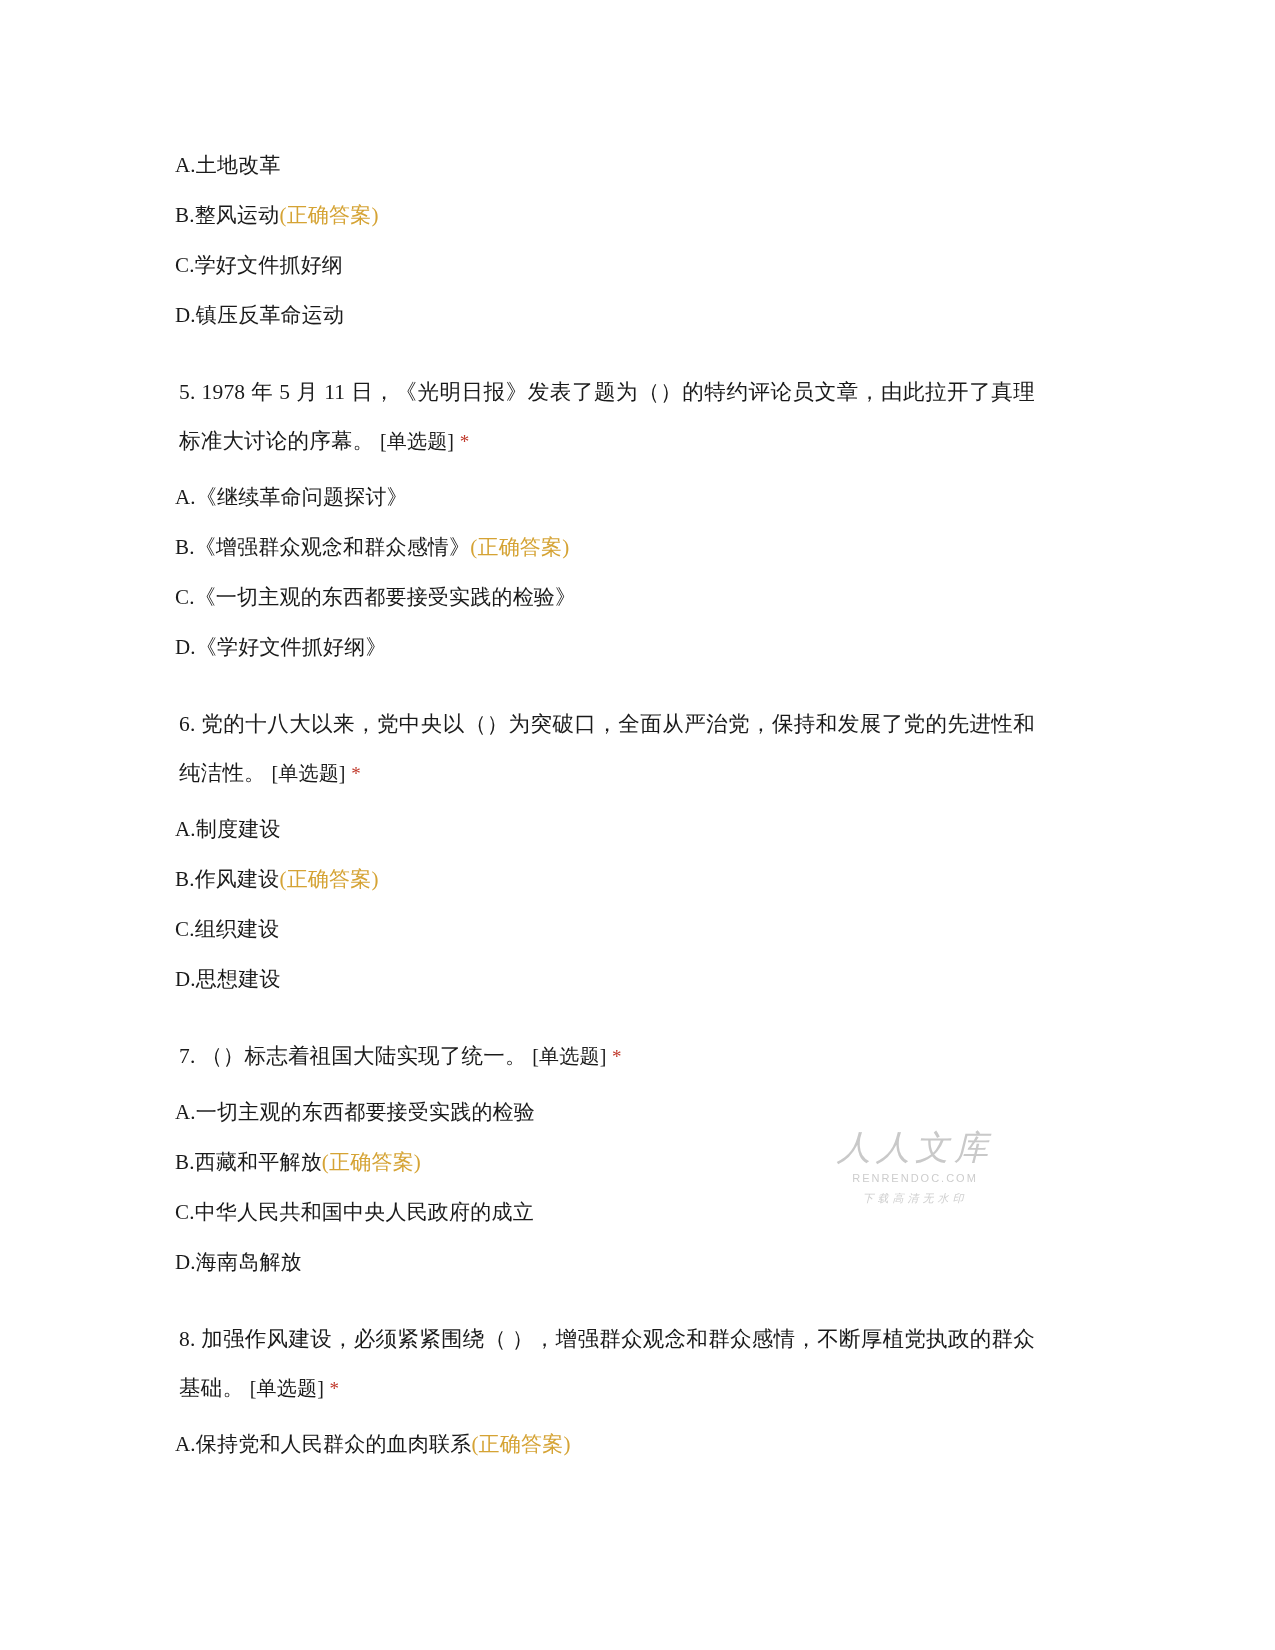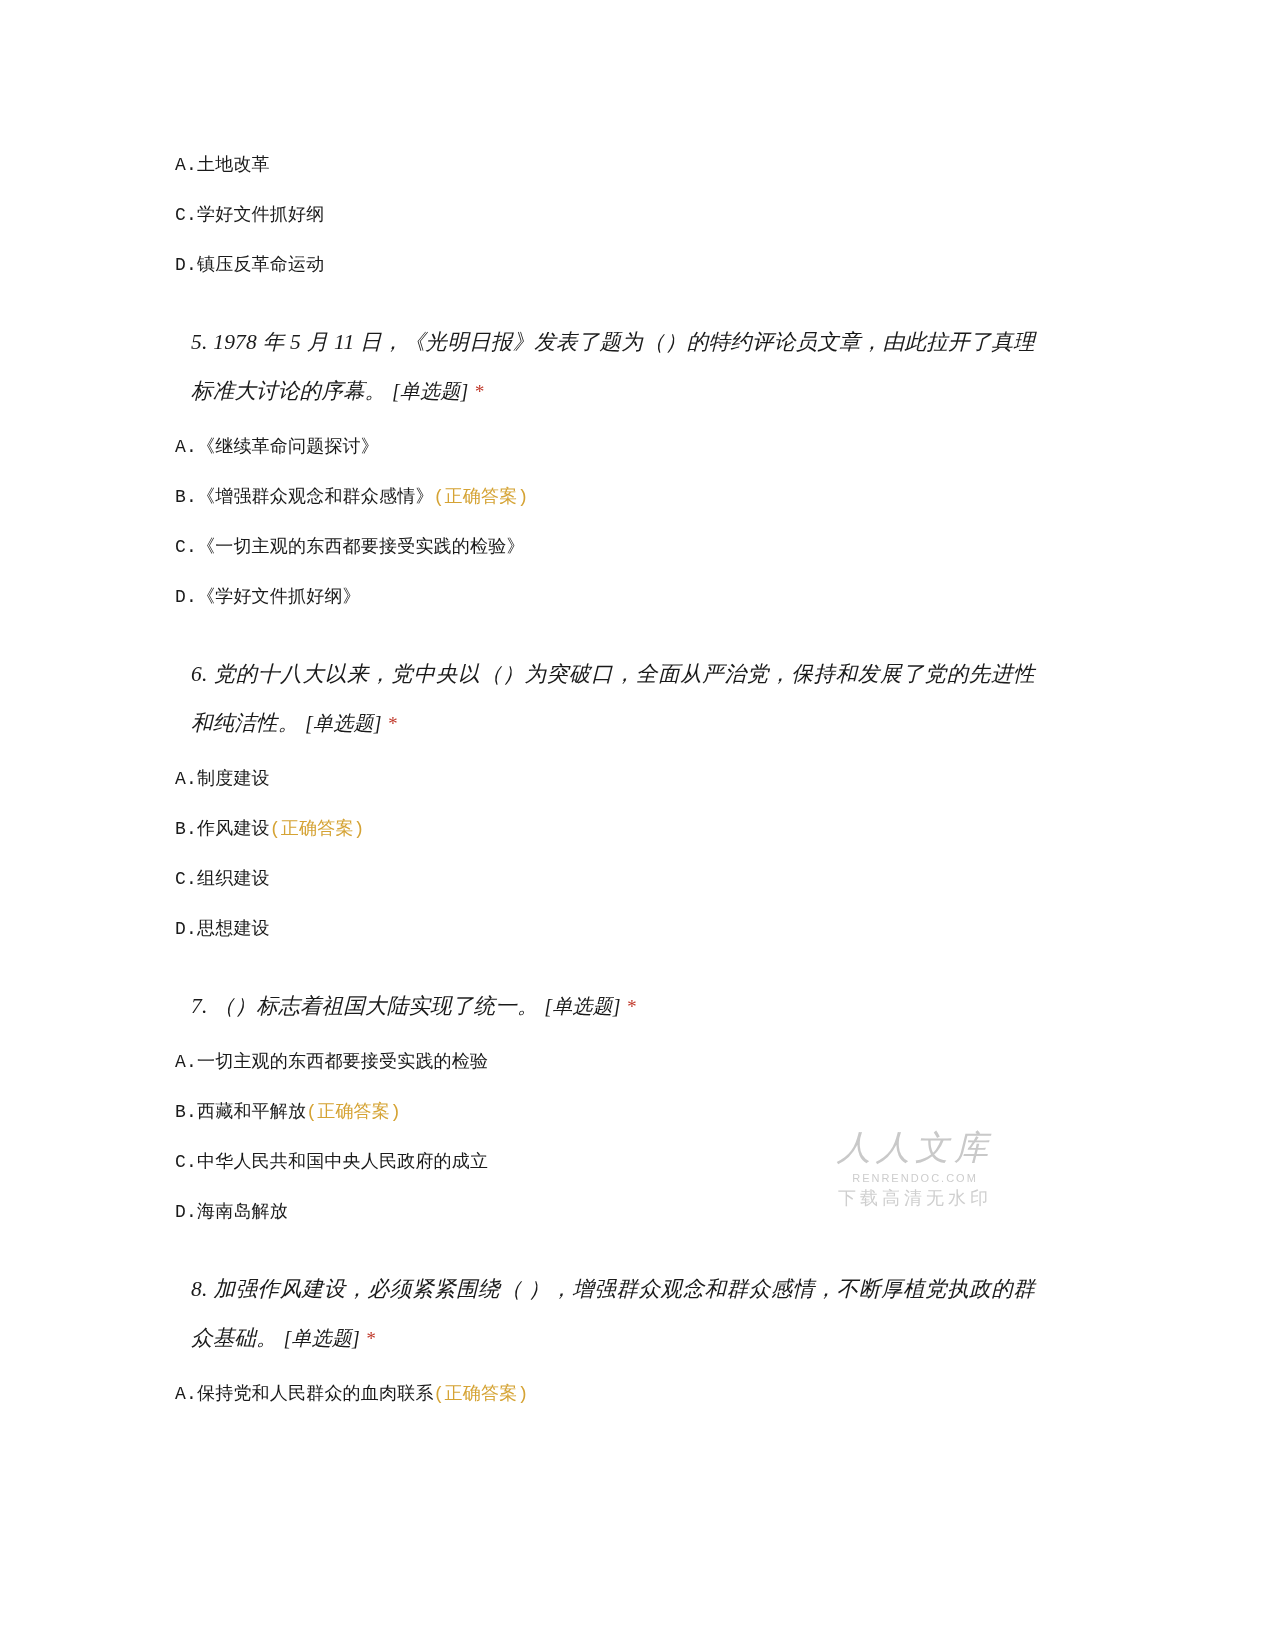--- a/index.html
+++ b/index.html
@@ -29,39 +29,37 @@
     width: 860px;
   }
   .q-block {
     margin-bottom: 6px;
   }
   .q-stem {
     font-size: 21.5px;
     line-height: 49px;
     text-align: justify;
     text-justify: inter-ideograph;
-    margin: 0 0 6px 16px;
+    margin: 0 0 6px 4px;
     letter-spacing: 0.2px;
-    font-style: italic;
   }
   .q-type {
     font-size: 20px;
   }
   .req-star {
     color: #c0392b;
     font-size: 19px;
     vertical-align: baseline;
   }
   .opt {
-    font-size: 18px;
+    font-size: 21px;
     line-height: 50px;
     margin: 0;
     letter-spacing: 0.2px;
     white-space: nowrap;
-    font-family: Liberation Mono, monospace;
   }
   .ans {
     color: #d5a334;
   }
   .gap { height: 22px; }
 
   .watermark {
     position: absolute;
     left: 820px;
     top: 1128px;
@@ -79,35 +77,37 @@
     font-style: italic;
   }
   .wm-sub {
     font-size: 11px;
     letter-spacing: 2px;
     color: #cdcdcd;
     font-family: "Liberation Sans", sans-serif;
     line-height: 20px;
   }
   .wm-sub2 {
-    font-size: 18px;
+    font-size: 11px;
     letter-spacing: 4px;
     color: #cfcfcf;
     font-family: "Liberation Sans", sans-serif;
     line-height: 20px;
+    font-style: italic;
   }
 </style>
 </head>
 <body>
 
 <div class="page">
   <div class="content">
 
     <div class="q-block">
       <p class="opt"><span>A.土地改革</span><span class="ans"></span></p>
+      <p class="opt"><span>B.整风运动</span><span class="ans">(正确答案)</span></p>
       <p class="opt"><span>C.学好文件抓好纲</span><span class="ans"></span></p>
       <p class="opt"><span>D.镇压反革命运动</span><span class="ans"></span></p>
     </div>
 
     <div class="gap"></div>
 
     <div class="q-block">
       <p class="q-stem"><span>5.</span> <span>1978 年 5 月 11 日，《光明日报》发表了题为（）的特约评论员文章，由此拉开了真理标准大讨论的序幕。</span> <span class="q-type">[单选题]</span> <span class="req-star">*</span></p>
       <p class="opt"><span>A.《继续革命问题探讨》</span><span class="ans"></span></p>
       <p class="opt"><span>B.《增强群众观念和群众感情》</span><span class="ans">(正确答案)</span></p>

